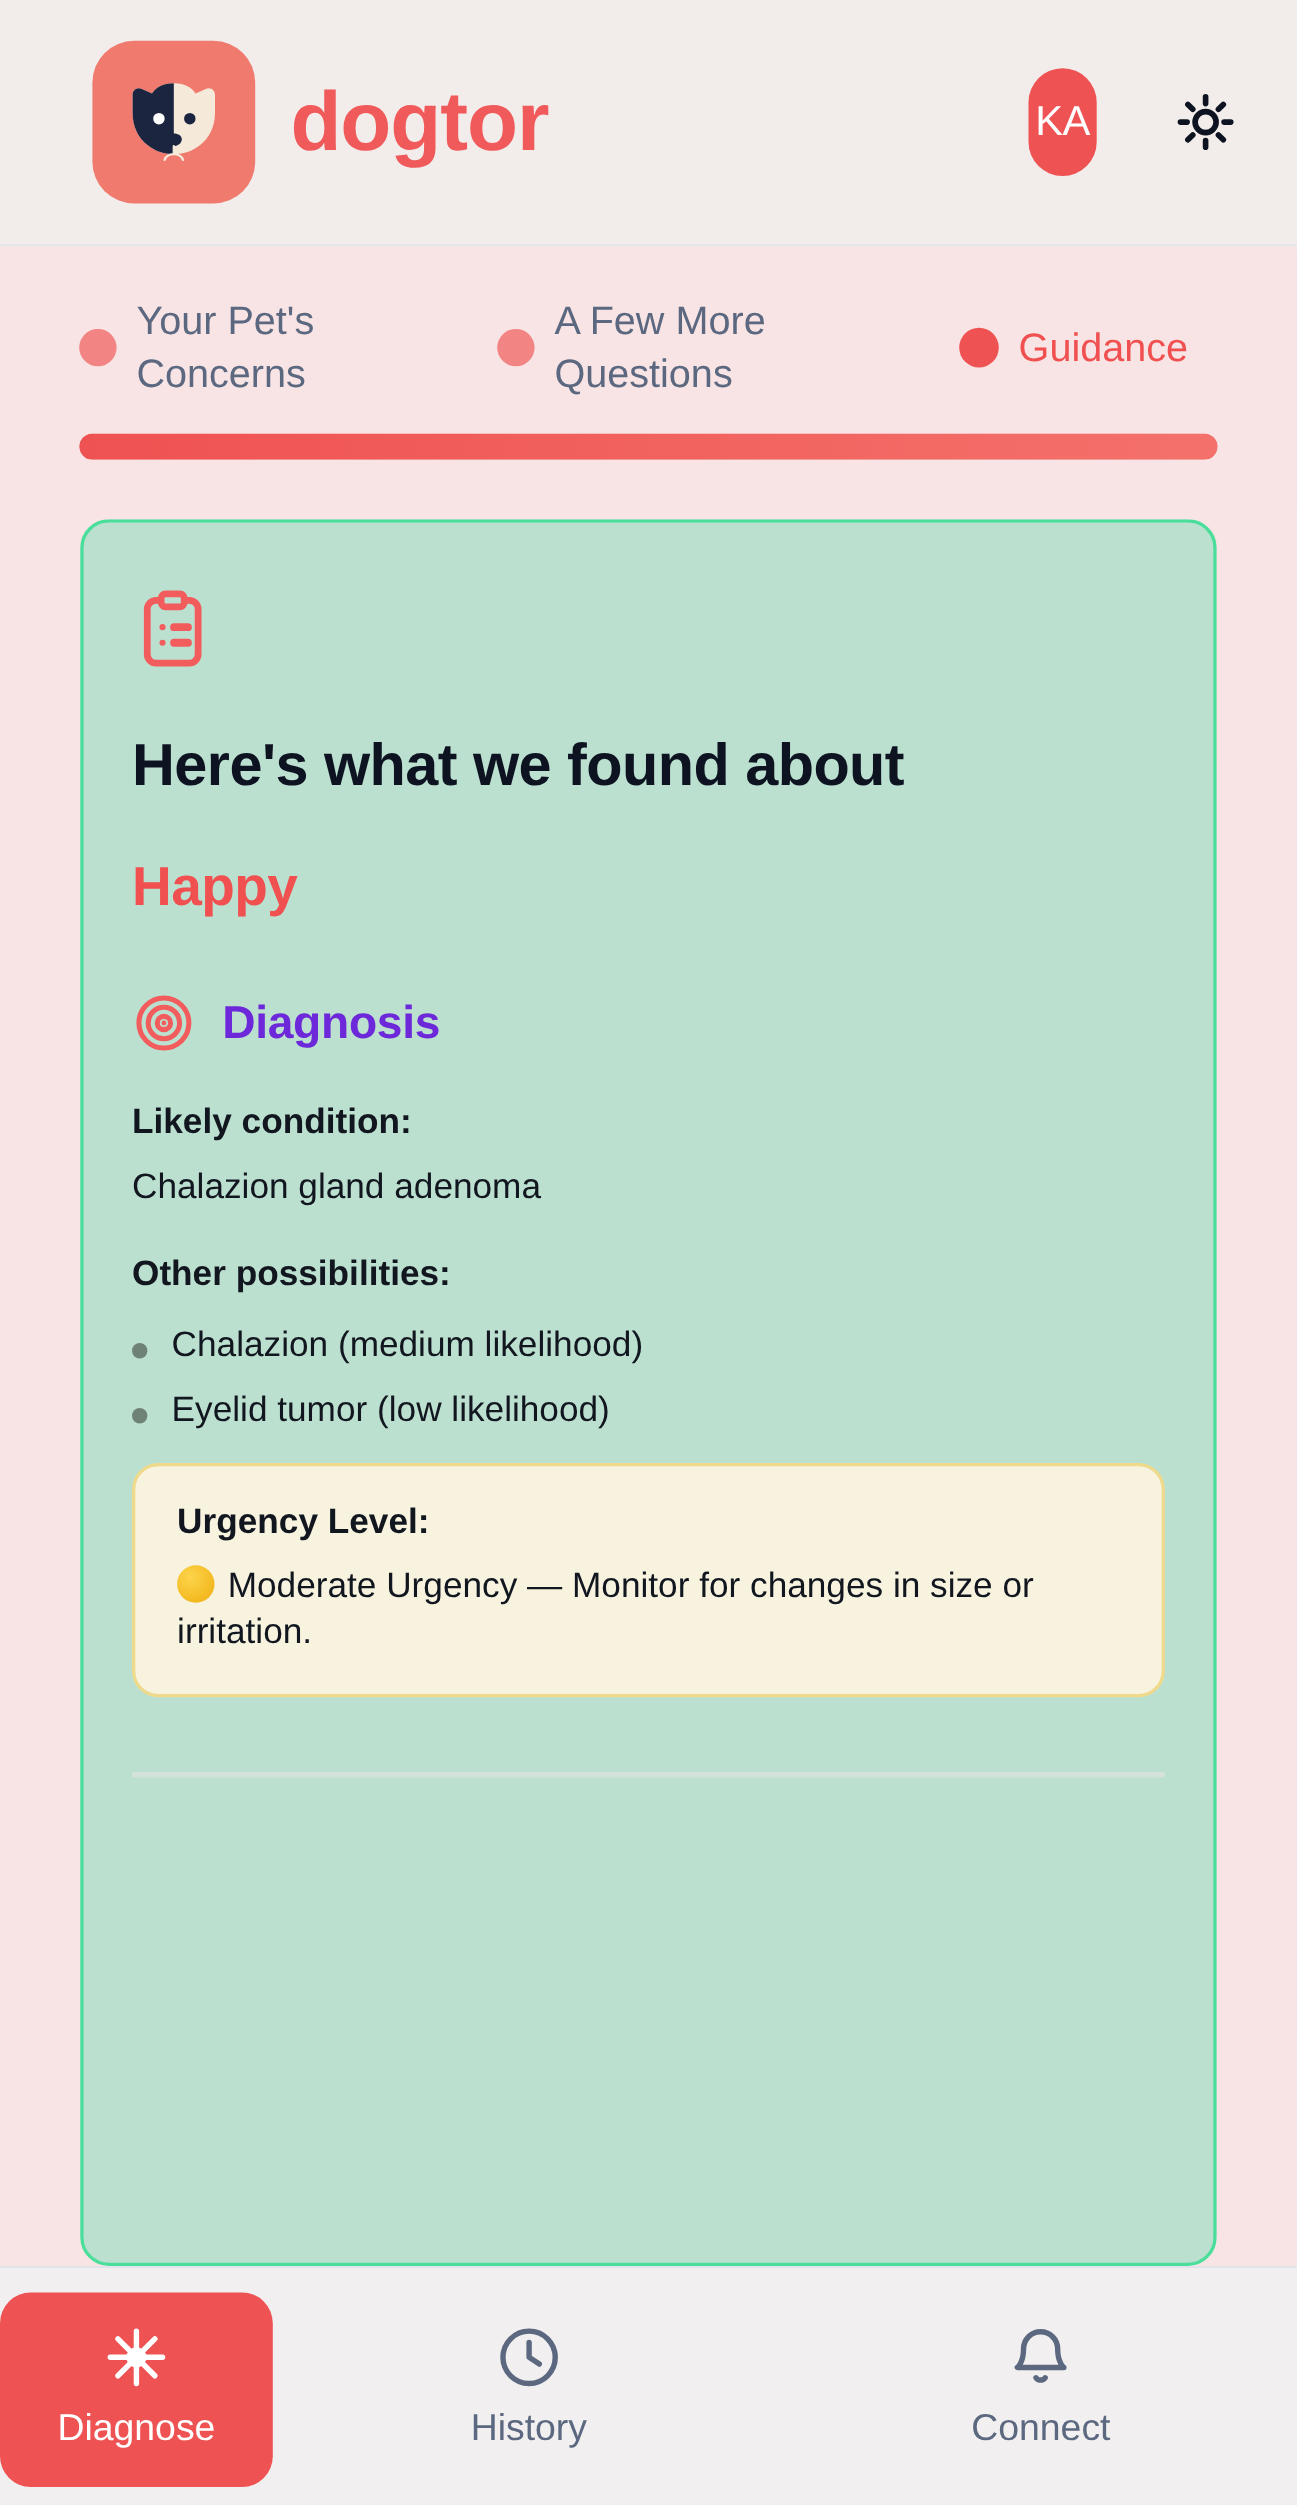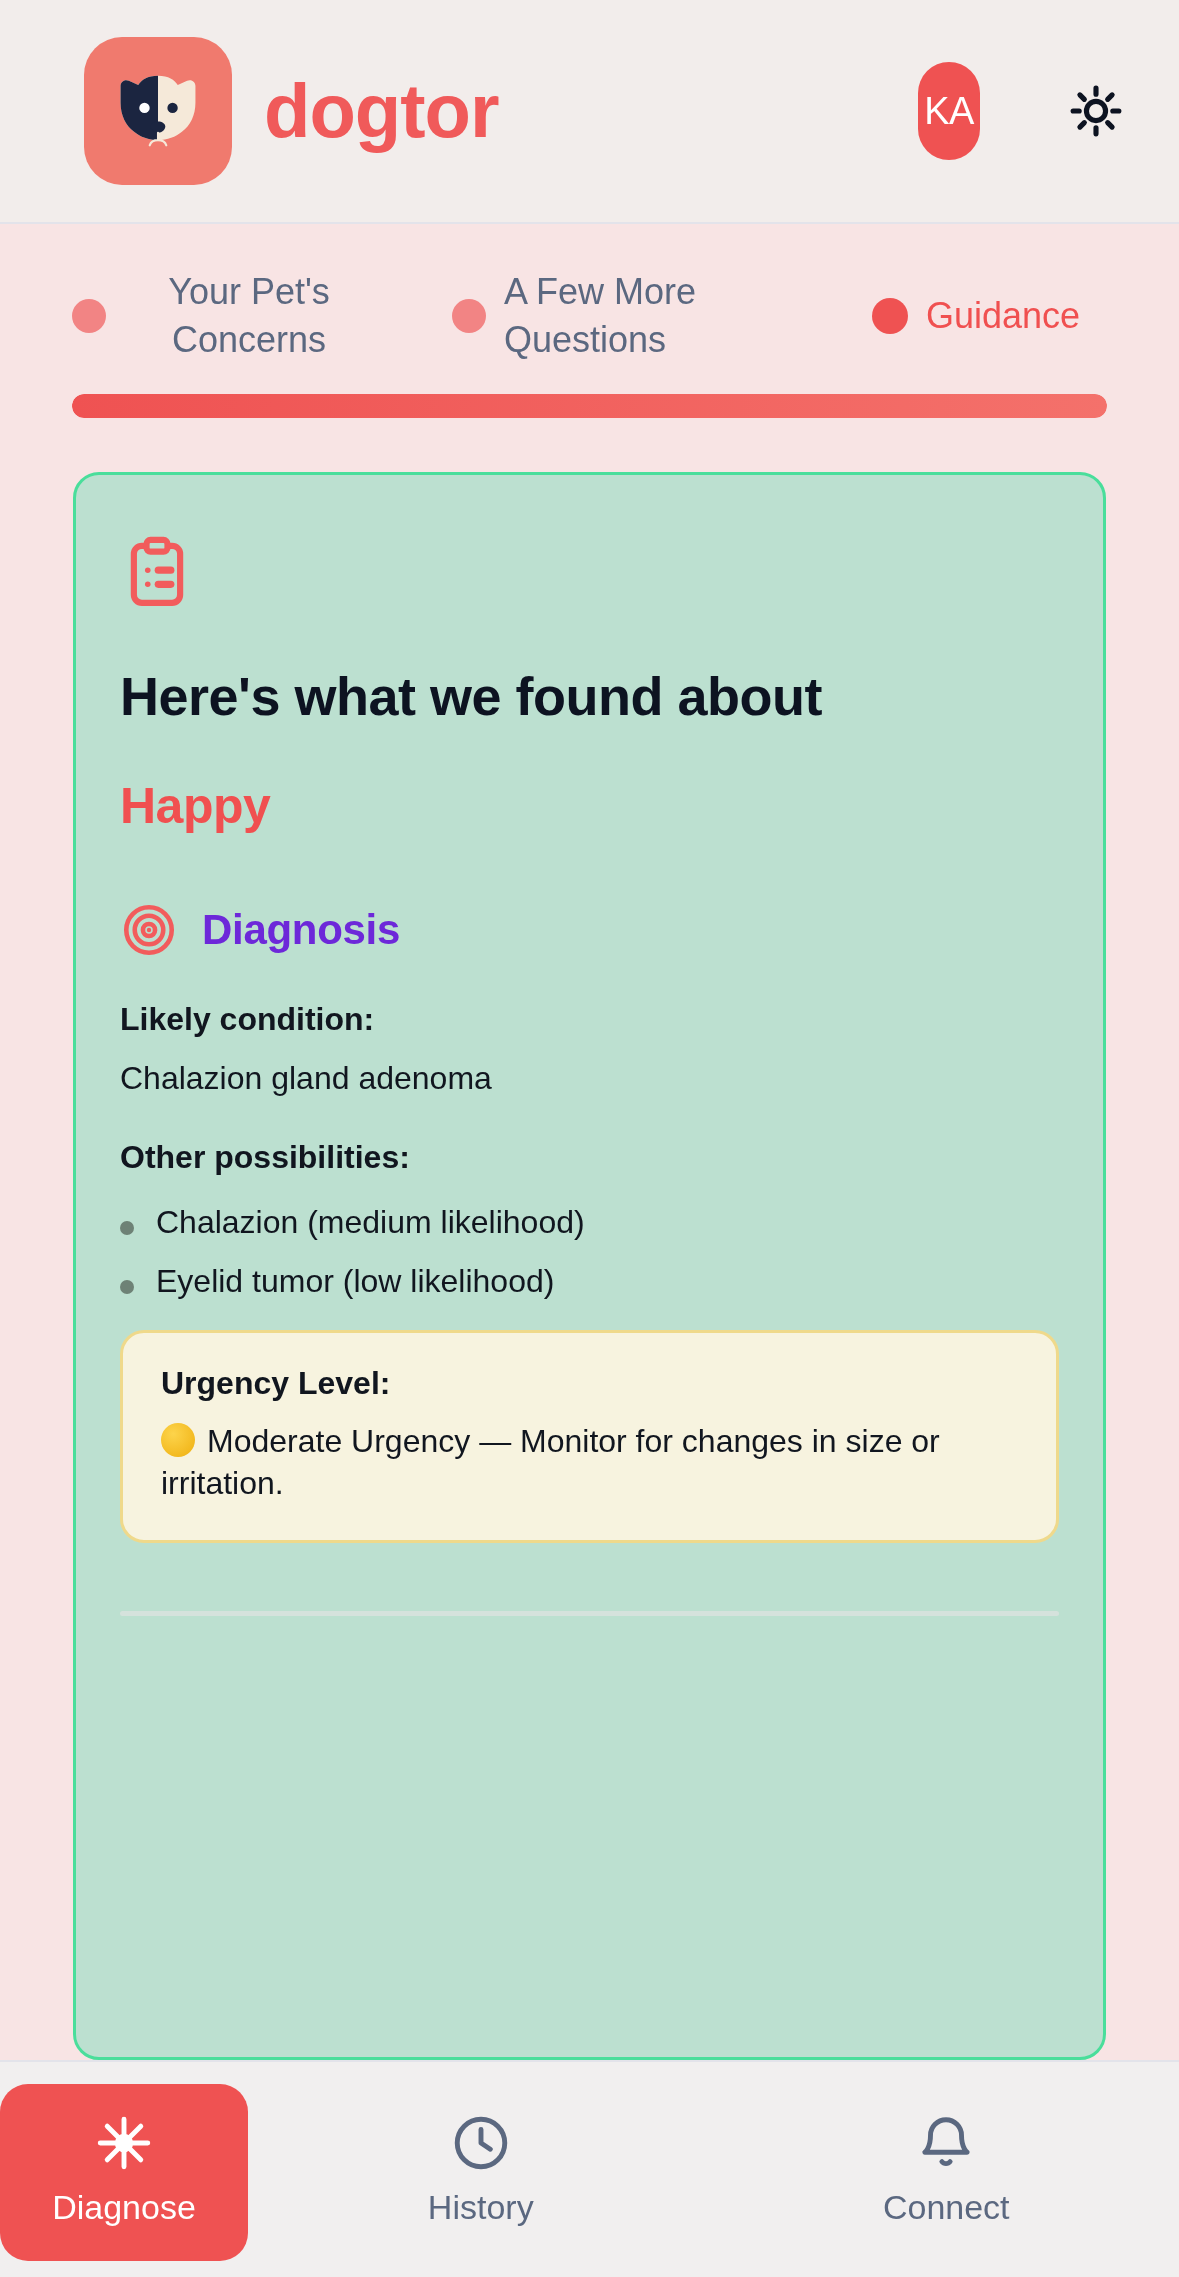--- a/index.html
+++ b/index.html
@@ -45,21 +45,21 @@
   .brand-name {
     font-size: 76px;
     font-weight: bold;
     color: #F05A5A;
     letter-spacing: -1px;
     line-height: 1;
   }
 
   .header-spacer { flex: 1 1 auto; }
 
-  .header-right { display: flex; align-items: center; gap: 81px; }
+  .header-right { display: flex; align-items: center; gap: 64px; }
 
   .avatar {
     width: 62px; height: 98px;
     border-radius: 34px;
     background: #EF5252;
     color: #ffffff;
     display: flex; align-items: center; justify-content: center;
     font-size: 38px;
     letter-spacing: -0.5px;
     flex: 0 0 auto;
@@ -81,21 +81,21 @@
     display: flex;
     align-items: center;
     height: 132px;
   }
   .step {
     display: flex;
     align-items: center;
     gap: 18px;
     flex: 0 0 auto;
   }
-  .step:nth-child(1) { width: 380px; text-align: center; }
+  .step:nth-child(1) { width: 380px; }
   .step:nth-child(2) { width: 420px; }
   .step:nth-child(3) { width: auto; }
 
   .step-dot {
     width: 34px; height: 34px;
     border-radius: 50%;
     background: #F28484;
     flex: 0 0 auto;
   }
   .step.active .step-dot { background: #EF5252; width: 36px; height: 36px; }

